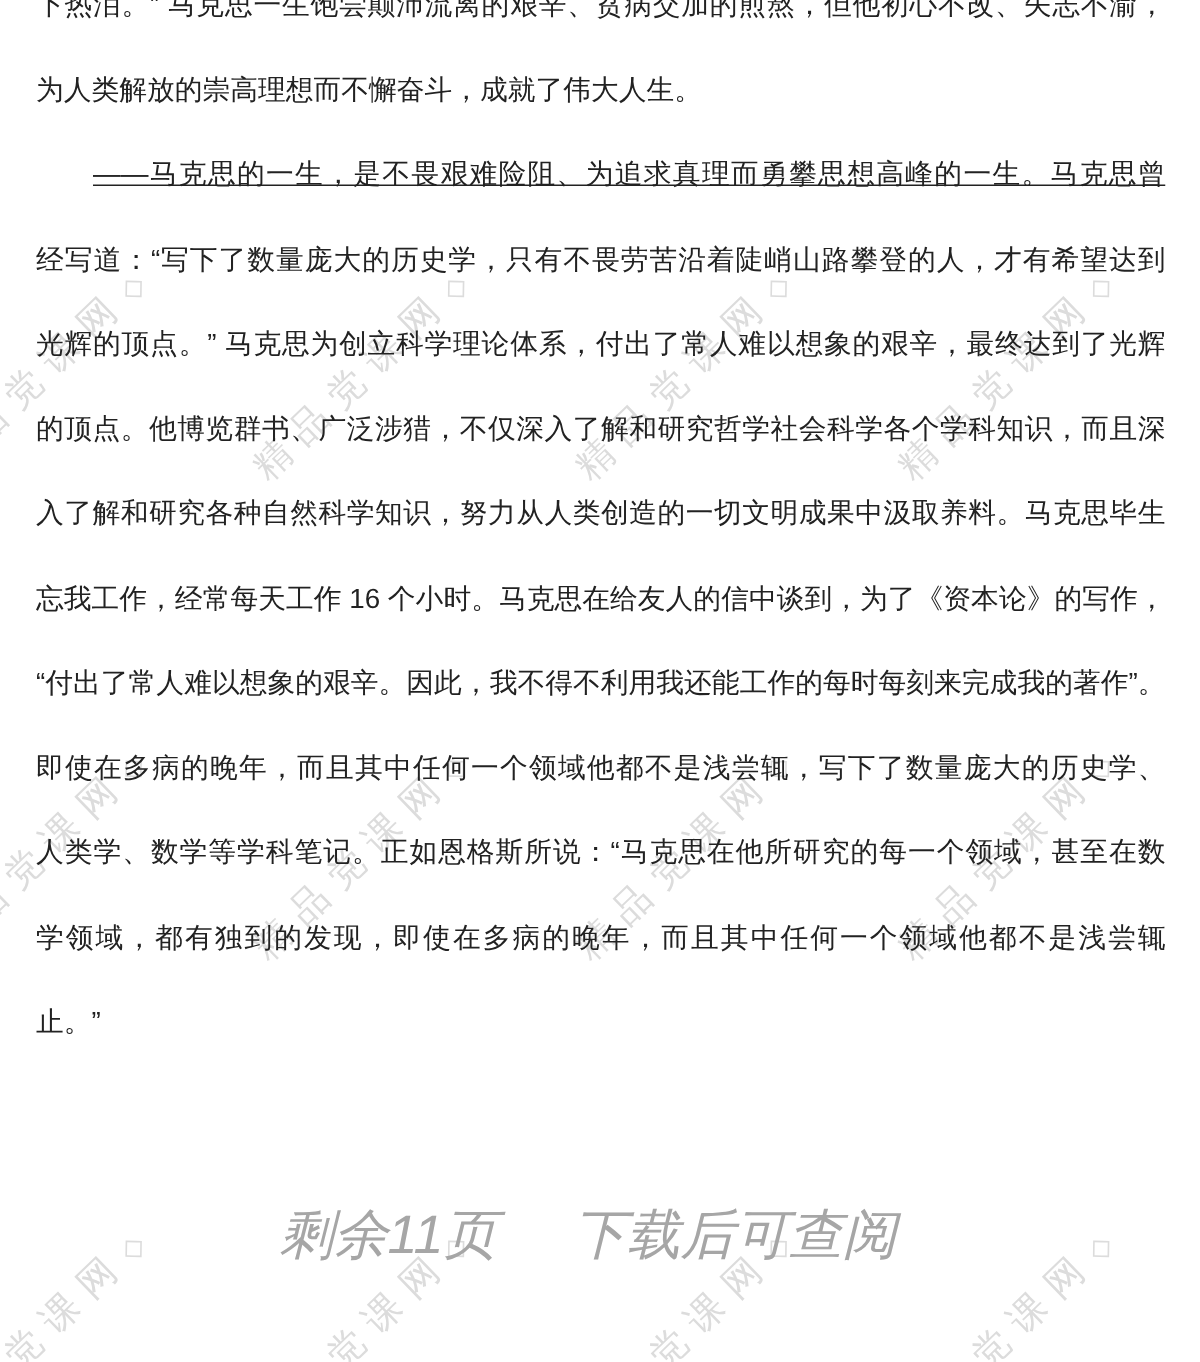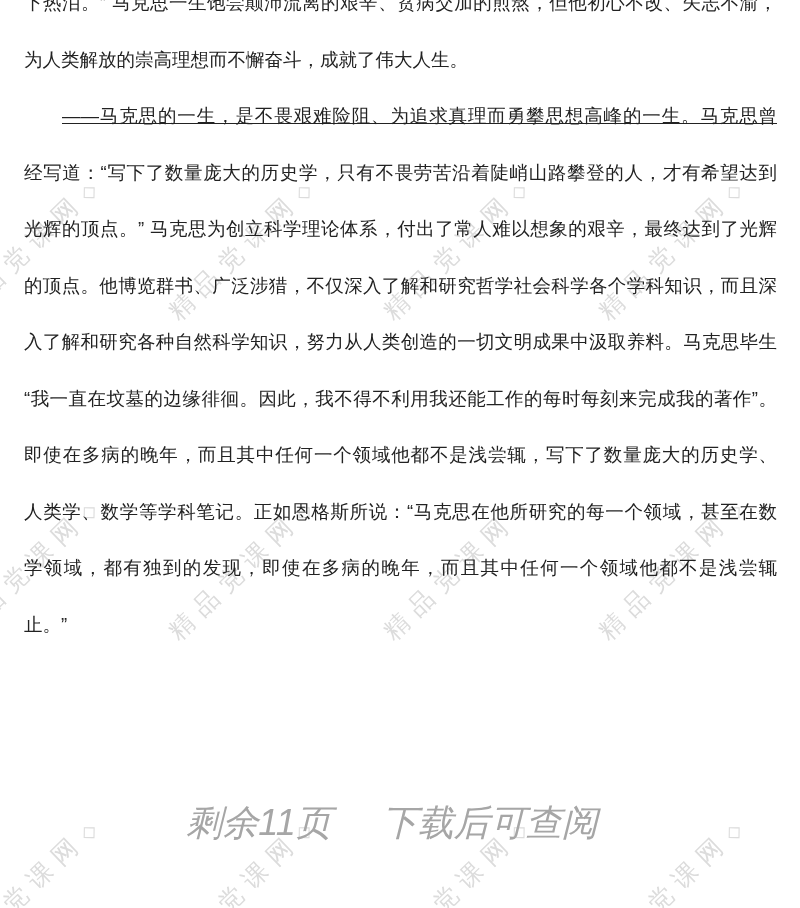--- a/index.html
+++ b/index.html
@@ -71,21 +71,22 @@
       <span class="wm" style="left: 670px; top: 890px;"><span class="wm-label">精品党课网</span><span class="wm-diamond">◇</span></span>
     </div>
   <div class="text-flow" id="text-flow">
       <div class="line fill">下热泪。” 马克思一生饱尝颠沛流离的艰辛、贫病交加的煎熬，但他初心不改、矢志不渝，</div>
       <div class="line nofill">为人类解放的崇高理想而不懈奋斗，成就了伟大人生。</div>
       <div class="line fill indent">——马克思的一生，是不畏艰难险阻、为追求真理而勇攀思想高峰的一生。马克思曾</div>
       <div class="line fill">经写道：“写下了数量庞大的历史学，只有不畏劳苦沿着陡峭山路攀登的人，才有希望达到</div>
       <div class="line fill">光辉的顶点。” 马克思为创立科学理论体系，付出了常人难以想象的艰辛，最终达到了光辉</div>
       <div class="line fill">的顶点。他博览群书、广泛涉猎，不仅深入了解和研究哲学社会科学各个学科知识，而且深</div>
       <div class="line fill">入了解和研究各种自然科学知识，努力从人类创造的一切文明成果中汲取养料。马克思毕生</div>
-      <div class="line fill">“我一直在坟墓的边缘徘徊。因此，我不得不利用我还能工作的每时每刻来完成我的著作”。</div>
+      <div class="line fill">忘我工作，经常每天工作 16 个小时。马克思在给友人的信中谈到，为了《资本论》的写作，</div>
+      <div class="line fill">“付出了常人难以想象的艰辛。因此，我不得不利用我还能工作的每时每刻来完成我的著作”。</div>
       <div class="line fill">即使在多病的晚年，而且其中任何一个领域他都不是浅尝辄，写下了数量庞大的历史学、</div>
       <div class="line fill">人类学、数学等学科笔记。正如恩格斯所说：“马克思在他所研究的每一个领域，甚至在数</div>
       <div class="line fill">学领域，都有独到的发现，即使在多病的晚年，而且其中任何一个领域他都不是浅尝辄</div>
       <div class="line nofill">止。”</div>
     </div>
   <div class="footer">
     <span>剩余11页</span>
     <span>下载后可查阅</span>
   </div>
 </div>

